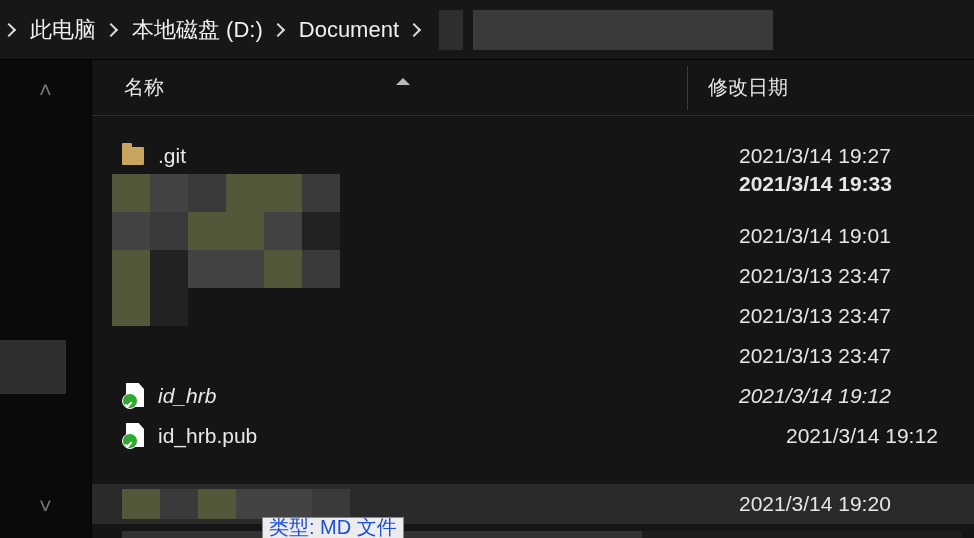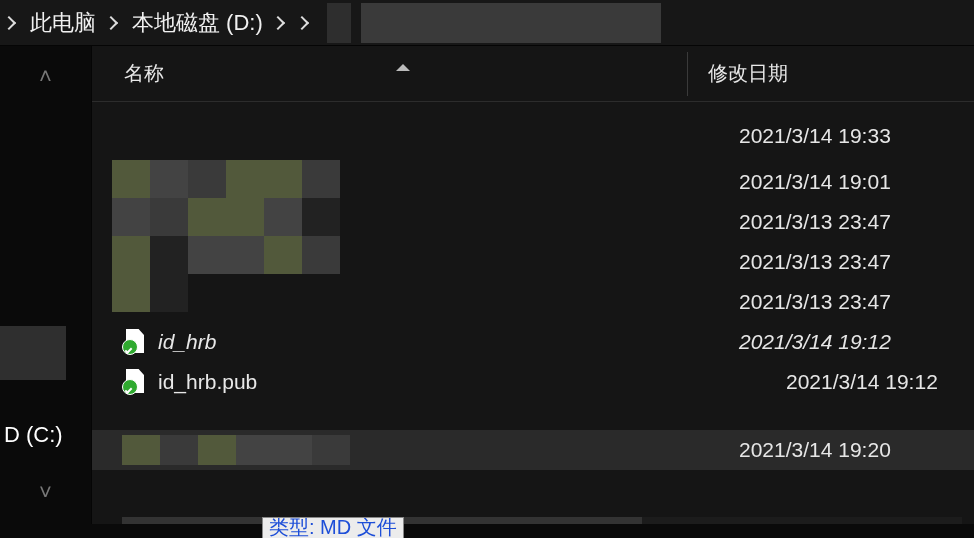--- a/index.html
+++ b/index.html
@@ -9,21 +9,21 @@
     overflow: hidden;
     font-family: "Microsoft YaHei", "Segoe UI", sans-serif;
     background: #0a0a0a;
     color: #e8e8e8;
     font-size: 20px;
     user-select: none;
   }
 
   
   .addressbar {
-    height: 46px;
+    height: 60px;
     display: flex;
     align-items: center;
     padding-left: 0px;
     background: #171717;
     border-bottom: 1px solid #050505;
   }
   .crumb {
     display: flex;
     align-items: center;
     height: 100%;
@@ -233,49 +233,56 @@
 </style>
 </head>
 <body>
 
 <div class="addressbar">
   <span class="chevron"></span>
   <div class="crumb">此电脑</div>
   <span class="chevron"></span>
   <div class="crumb">本地磁盘 (D:)</div>
   <span class="chevron"></span>
+  <div class="crumb">Document</div>
   <span class="chevron"></span>
   <div class="addr-redact r0"></div>
   <div class="addr-redact r1"></div>
 </div>
 
 <div class="body">
 
   <div class="nav">
     <div class="nav-arrow up">˄</div>
     <div class="nav-item sel" style="top:280px;"></div>
-    <div class="nav-item" style="top:362px; background:transparent; width:90px;">D (C:)</div>
     <div class="nav-arrow down">˅</div>
   </div>
 
   <div class="panel">
 
     <div class="column-header">
       <div class="col-name">
         <span>名称</span>
         <span class="sort-caret"></span>
       </div>
       <div class="col-sep"></div>
       <div class="col-date">修改日期</div>
     </div>
 
     <div class="file-list">
 
-
-      <div class="row" style="position:relative;top:14px;">
+      <div class="row" style="top:20px;position:relative;">
+        <div class="cell-name">
+          <span class="ico-folder"></span>
+          <span>.git</span>
+        </div>
+        <div class="cell-date">2021/3/14 19:27</div>
+      </div>
+
+      <div class="row" style="position:relative;top:8px;font-weight:bold;">
         <div class="cell-name"></div>
         <div class="cell-date">2021/3/14 19:33</div>
       </div>
       <div class="row" style="position:relative;top:20px;">
         <div class="cell-name"></div>
         <div class="cell-date">2021/3/14 19:01</div>
       </div>
       <div class="row" style="position:relative;top:20px;">
         <div class="cell-name"></div>
         <div class="cell-date">2021/3/13 23:47</div>

